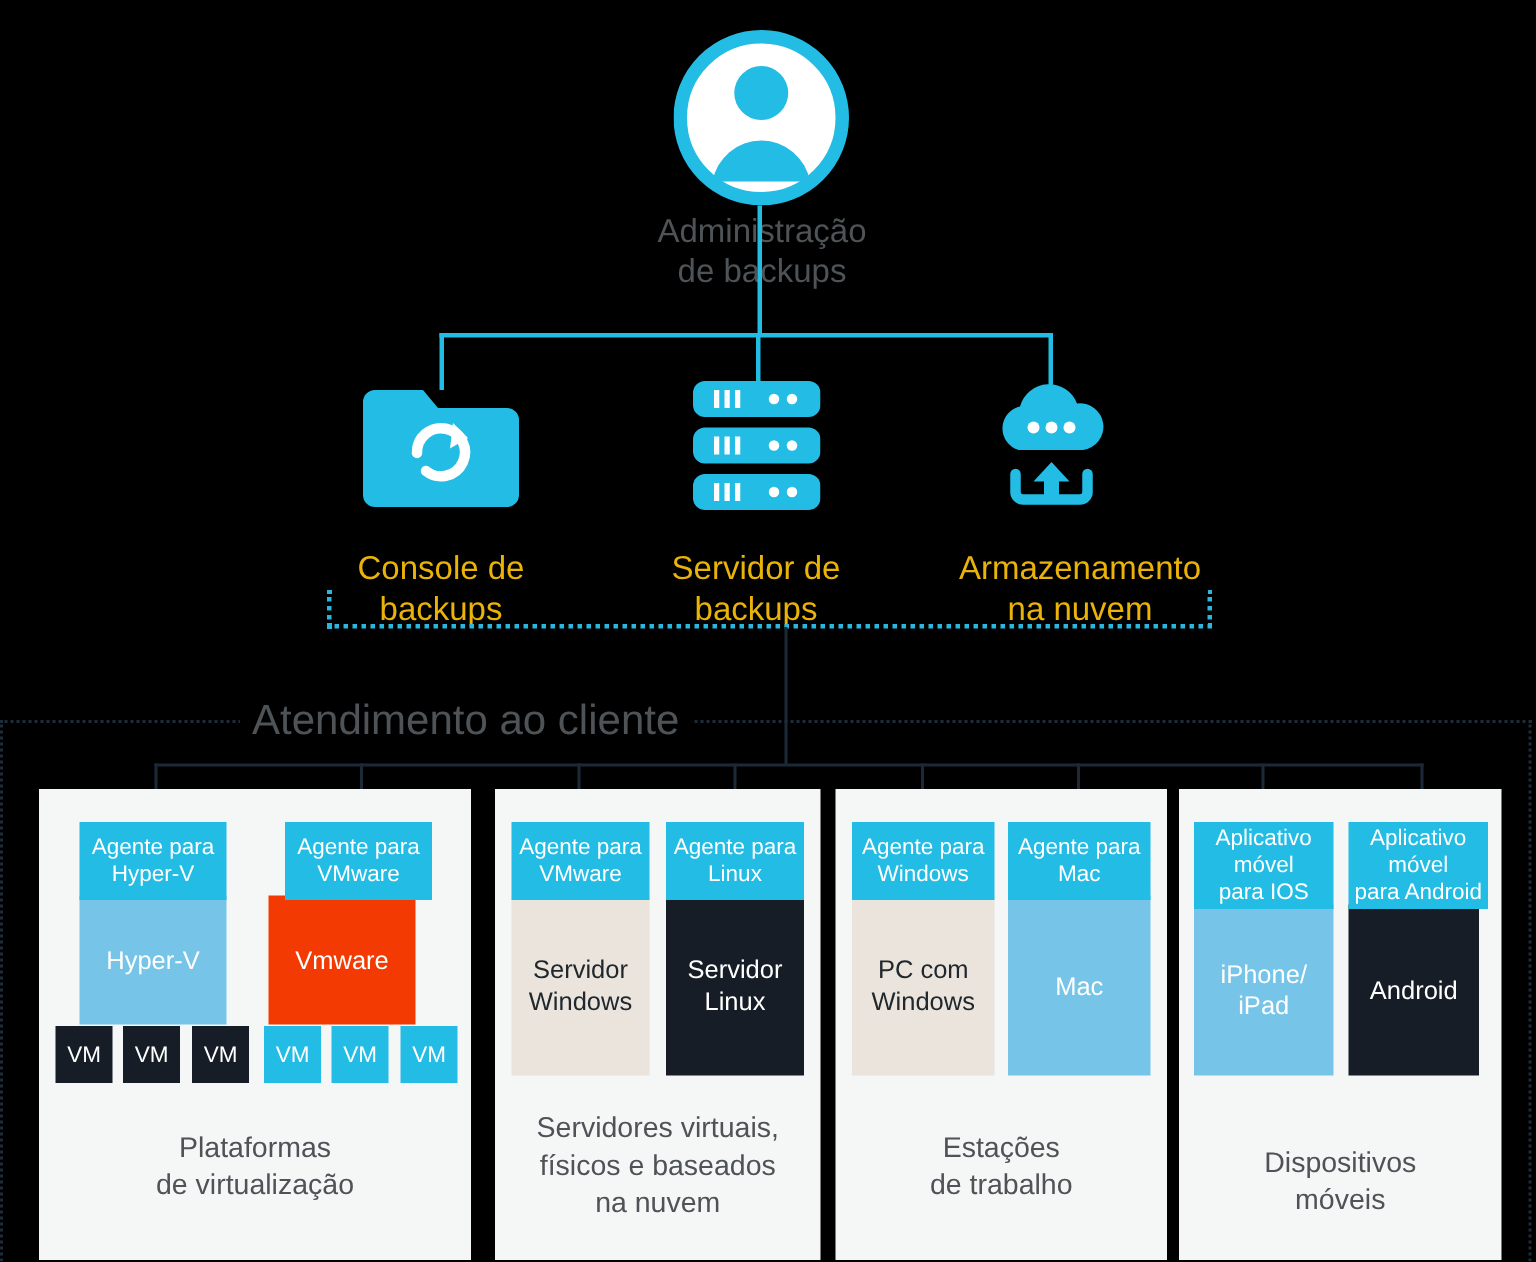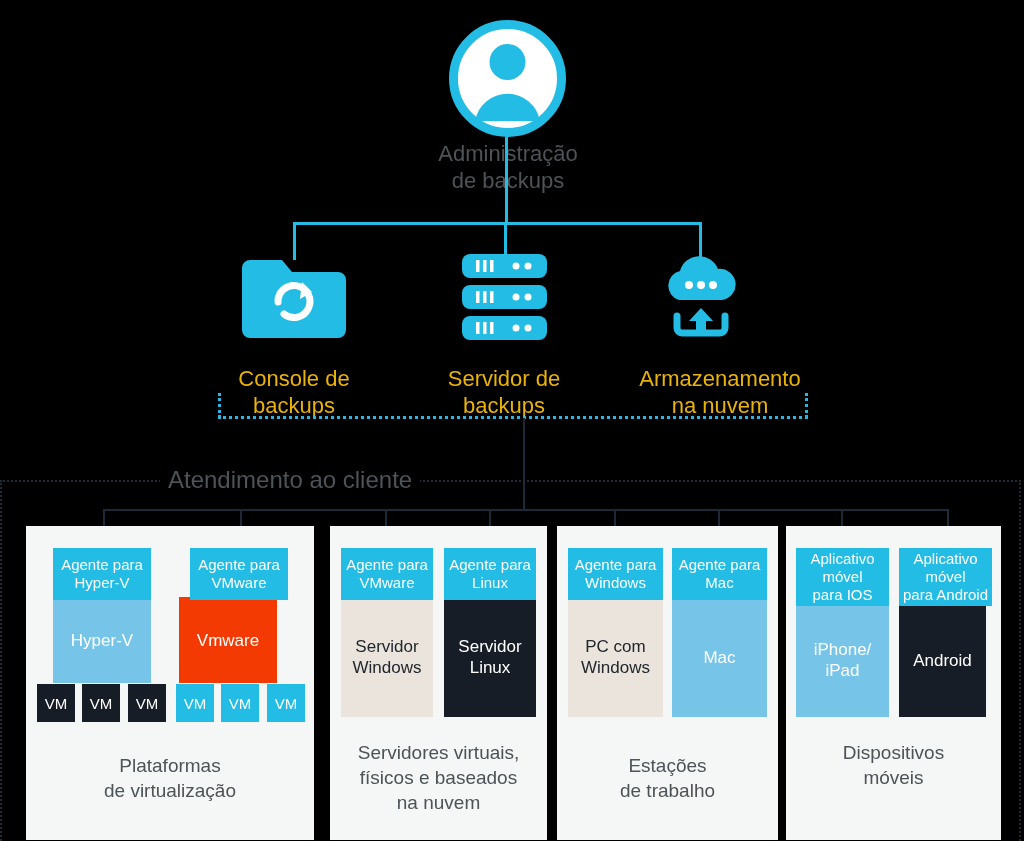--- a/index.html
+++ b/index.html
@@ -40,21 +40,21 @@
              border-top:3px dotted #29b6e0;}
   #br-right{left:805px;top:373px;width:0;height:25px;
             border-left:3px dotted #29b6e0;}
 
   
   #stem{left:523px;top:398px;width:2px;height:92px;background:#1c2a38;}
 
   
   #outer-box{left:0px;top:460px;width:1021px;height:376px;
              border:2px dotted #1e2c3a;box-sizing:border-box;}
-  #outer-label{left:160px;top:446px;color:#4d5356;font-size:24px;
+  #outer-label{left:160px;top:446px;color:#4d5356;font-size:28px;
                line-height:27px;background:#000;padding:0 8px;}
 
   
   .dk{background:#1c2a38;}
   #tree-h{left:103px;top:489px;width:846px;height:2px;}
   #t1{left:103px;top:489px;width:2px;height:29px;}
   #t2{left:240px;top:489px;width:2px;height:29px;}
   #t3{left:385px;top:489px;width:2px;height:29px;}
   #t4{left:489px;top:489px;width:2px;height:29px;}
   #t5{left:614px;top:489px;width:2px;height:29px;}
@@ -67,21 +67,21 @@
   #panel-1{left:26px;width:288px;}
   #panel-2{left:330px;width:217px;}
   #panel-3{left:557px;width:221px;}
   #panel-4{left:786px;width:215px;}
 
   .panel-caption{position:absolute;left:0;width:100%;text-align:center;
                  color:#4d5356;font-size:19px;line-height:25px;}
   #cap-1{top:227px;}
   #cap-2{top:214px;}
   #cap-3{top:227px;}
-  #cap-4{top:214px;}
+  #cap-4{top:237px;}
 
   
   .plat{position:absolute;}
   .plat-body{position:absolute;left:0;top:0;width:100%;height:100%;
              display:flex;align-items:center;justify-content:center;
              text-align:center;font-size:17px;line-height:21px;}
   .agent-badge{position:absolute;background:#22bce5;color:#fff;
                display:flex;align-items:center;justify-content:center;
                text-align:center;font-size:15px;line-height:18px;z-index:3;}
 

